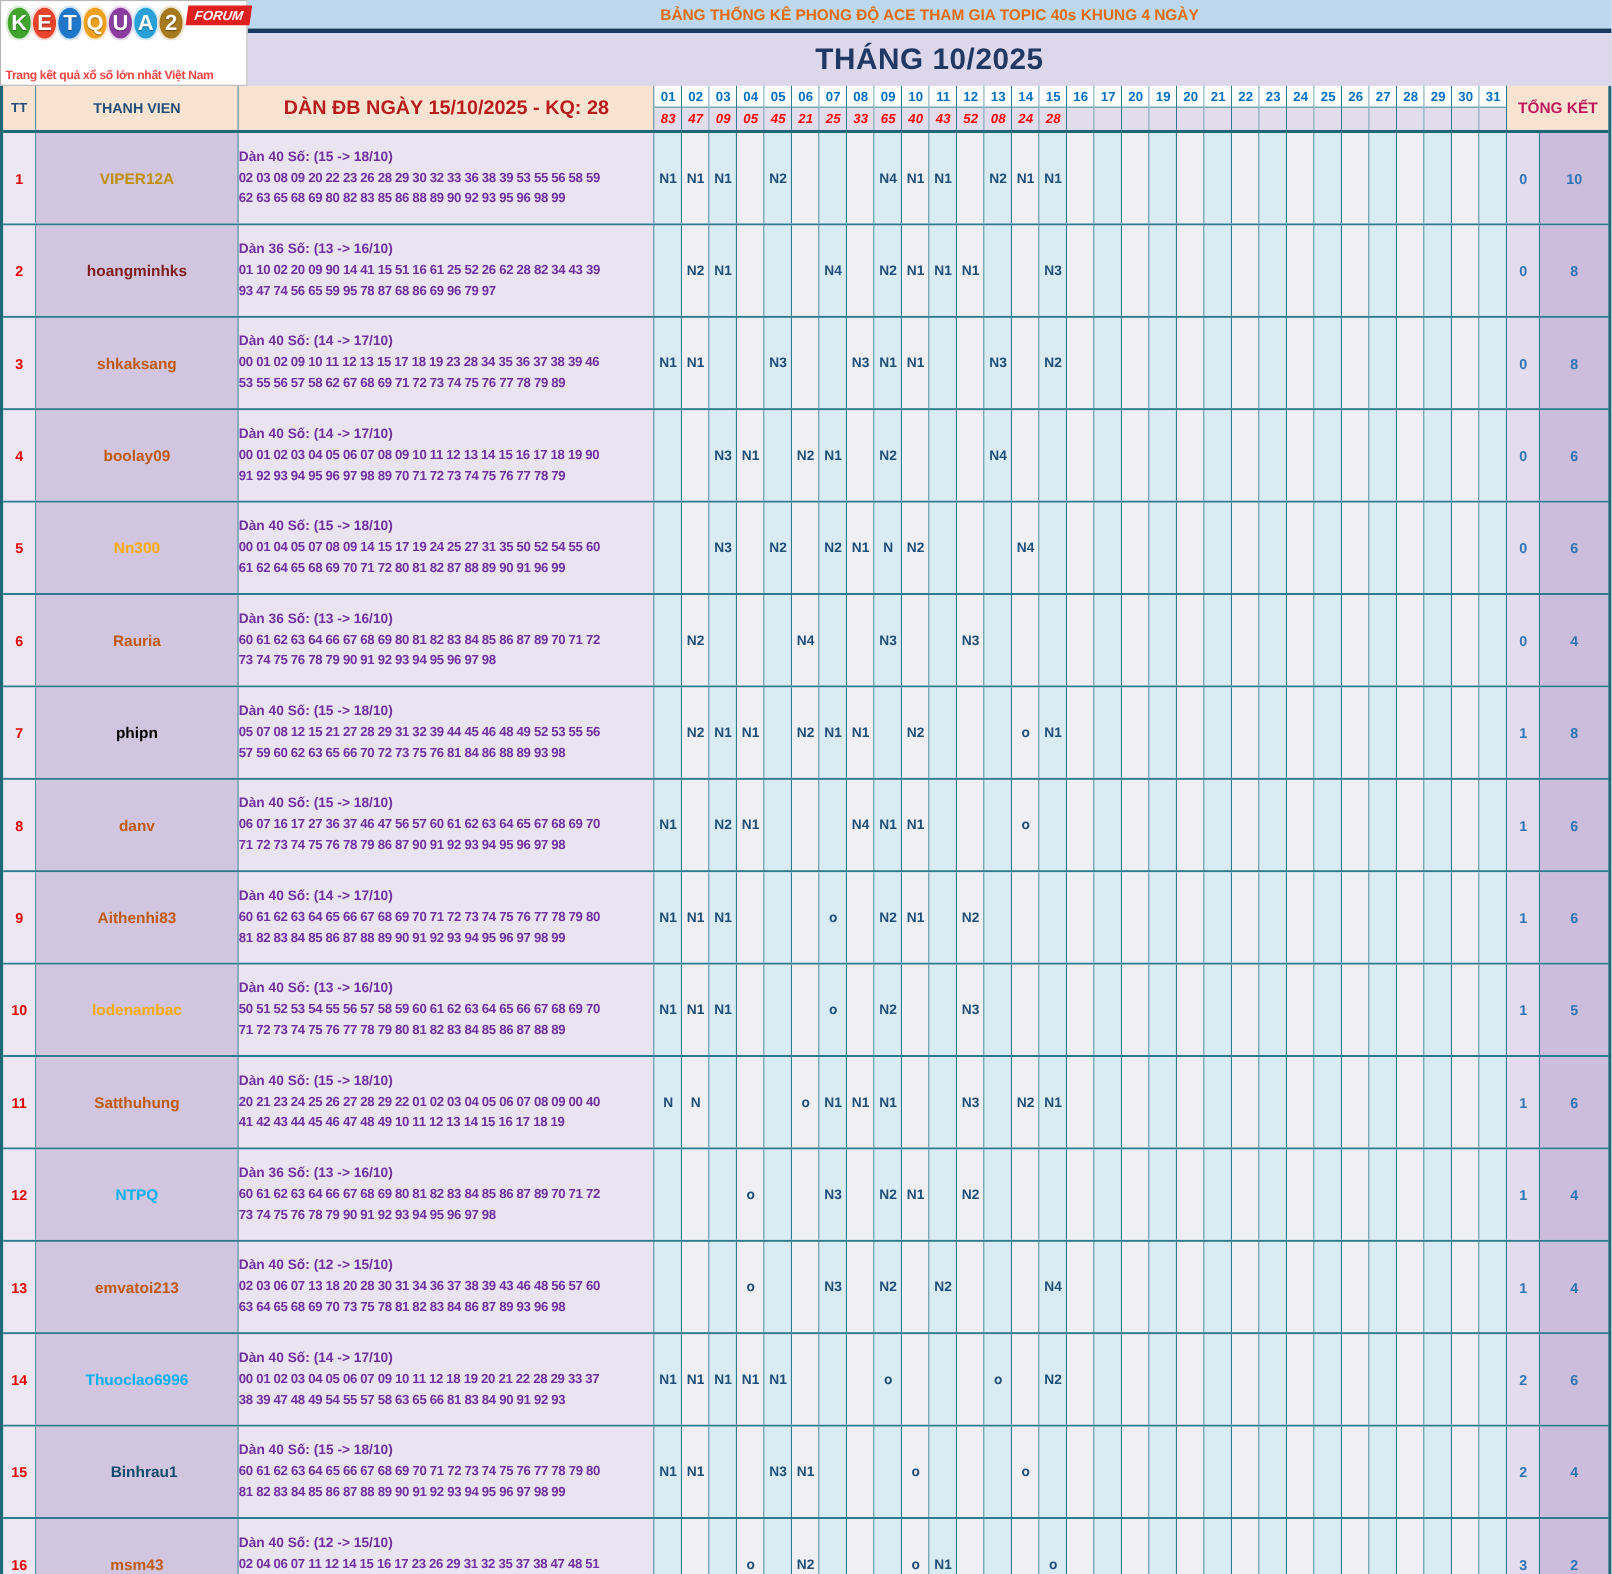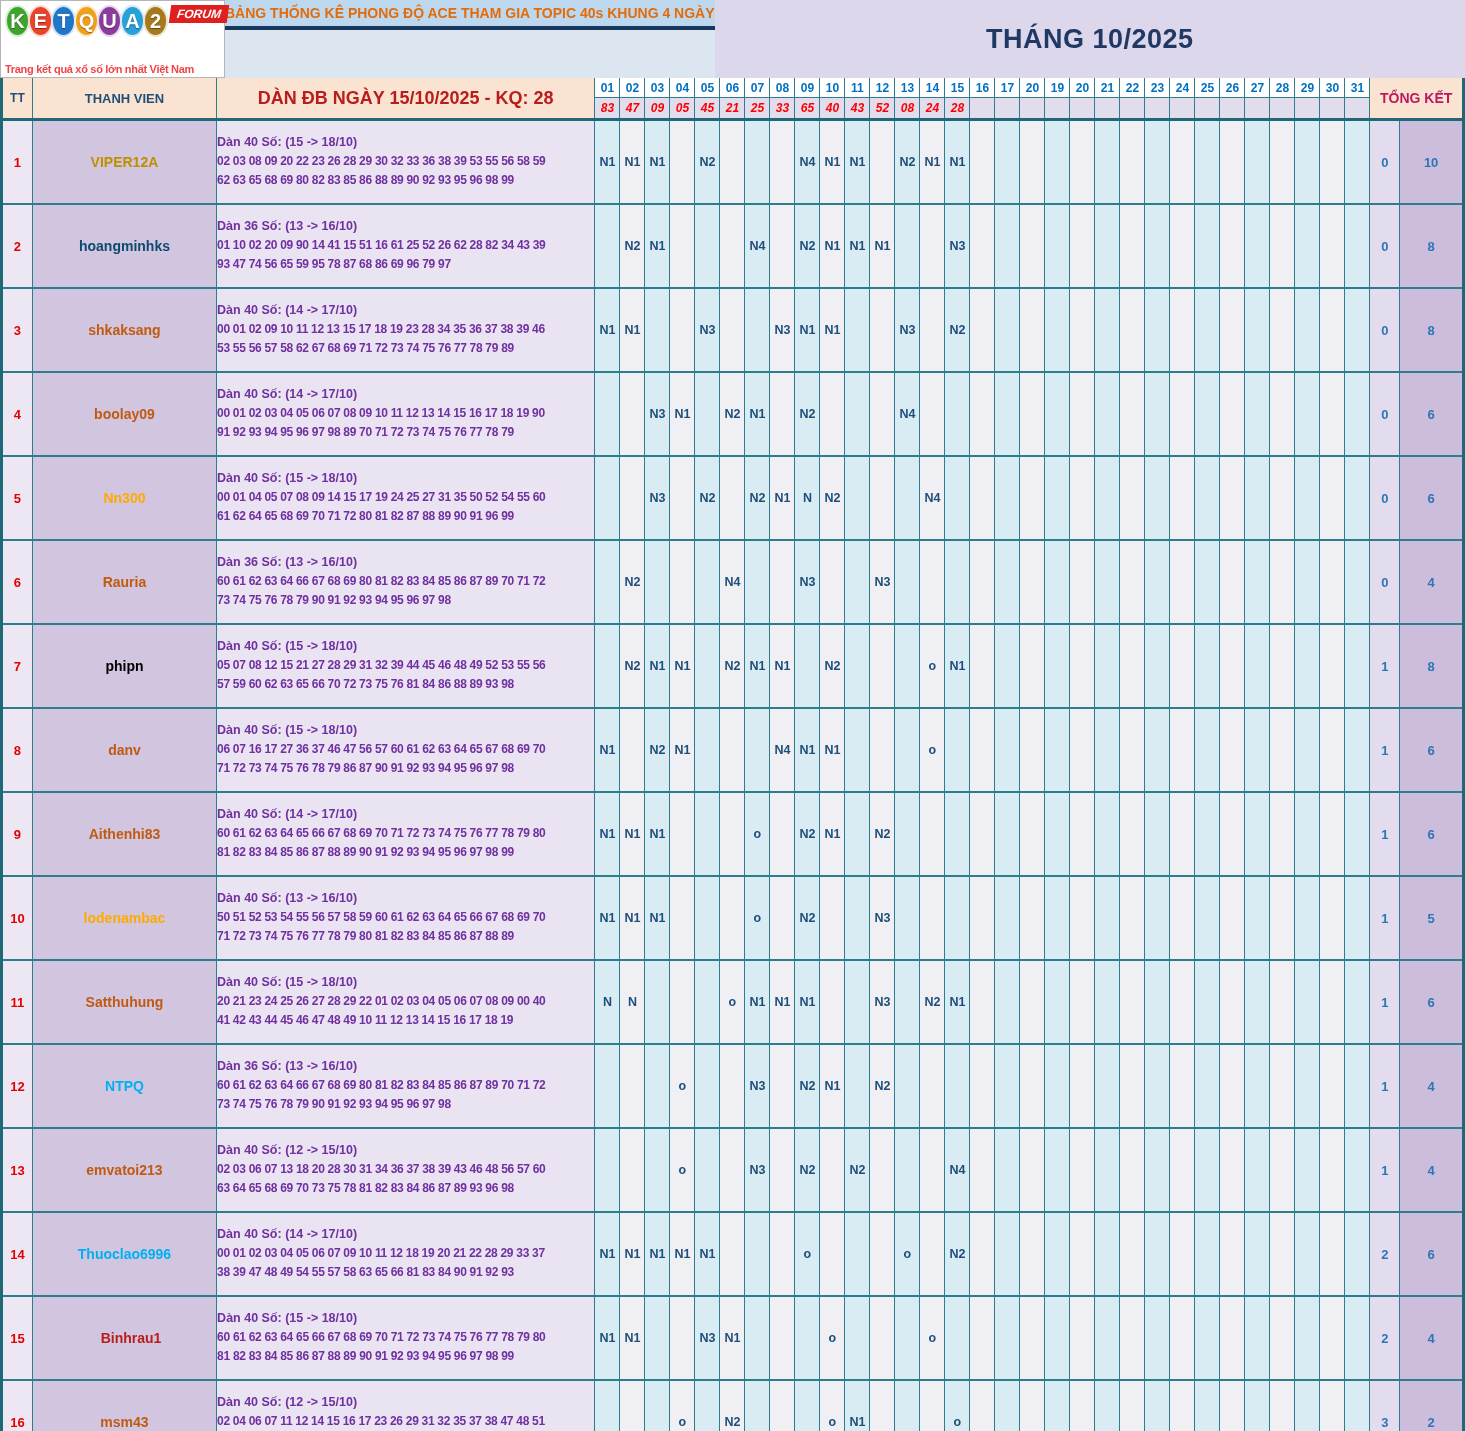--- a/index.html
+++ b/index.html
@@ -11,21 +11,21 @@
   .logo-box{width:225px;box-sizing:border-box;background:#ffffff;border:1px solid #b5b5b5;position:relative;
             display:flex;flex-direction:column;justify-content:space-between;padding:4px 4px 2px 4px;}
   .letters{display:inline-flex;align-items:center;}
   .bl{display:inline-flex;align-items:center;justify-content:center;width:25px;height:32px;border-radius:50%;
       color:#fff;font-size:20px;margin-right:-2px;border:2px solid rgba(255,255,255,.8);box-sizing:border-box;
       text-shadow:0 1px 1px rgba(0,0,0,.4);}
   .forum{background:#e01f1f;color:#fff;font-style:italic;font-size:12px;padding:2px 7px;transform:skewX(-8deg);
          margin-left:4px;white-space:nowrap;align-self:flex-start;}
   .logo-row{display:flex;align-items:center;}
   .tagline{color:#ef4444;font-size:11px;letter-spacing:-0.3px;white-space:nowrap;}
-  .top-right{flex:1;display:flex;flex-direction:row;border-radius:10px;}
+  .top-right{flex:1;display:flex;flex-direction:column;border-radius:10px;}
   .title1{height:26px;background:#bdd7ee;border-bottom:4px solid #17375e;color:#e36c09;font-size:14px;
           display:flex;align-items:center;justify-content:center;}
   .title2{flex:1;background:#dcd7ea;color:#203864;font-size:27px;display:flex;align-items:center;justify-content:center;
           letter-spacing:0.5px;}
 
   
   .tbl{border:3px solid #1e6878;border-top:none;box-sizing:border-box;background:#e9e3f2;}
   .cell{box-sizing:border-box;border-right:1px solid #2e7d8e;display:flex;align-items:center;justify-content:center;}
   .hdr{display:flex;height:40px;border-bottom:3px solid #1e6878;}
   .h-tt{width:30px;background:#fbe3d1;color:#1f4e79;font-size:12px;}
@@ -251,21 +251,21 @@
             <div class="cell c-day col-gray"></div>
             <div class="cell c-day col-blue"></div>
             <div class="cell c-day col-gray"></div>
             <div class="cell c-day col-blue"></div>
           </div>
           <div class="cell c-t1">0</div>
           <div class="cell c-t2">10</div>
         </div>
         <div class="row">
           <div class="cell c-tt">2</div>
-          <div class="cell c-name" style="color: #0c4a6e;">hoangminhks</div>
+          <div class="cell c-name" style="color: #7f1d1d;">hoangminhks</div>
           <div class="cell c-info">
             <div class="i-title">Dàn 36 Số: (13 -&gt; 16/10)</div>
             <div class="i-line">01 10 02 20 09 90 14 41 15 51 16 61 25 52 26 62 28 82 34 43 39</div>
             <div class="i-line">93 47 74 56 65 59 95 78 87 68 86 69 96 79 97</div>
           </div>
           <div class="day-cells">
             <div class="cell c-day col-blue"></div>
             <div class="cell c-day col-gray">N2</div>
             <div class="cell c-day col-blue">N1</div>
             <div class="cell c-day col-gray"></div>
@@ -823,21 +823,21 @@
             <div class="cell c-day col-gray"></div>
             <div class="cell c-day col-blue"></div>
             <div class="cell c-day col-gray"></div>
             <div class="cell c-day col-blue"></div>
           </div>
           <div class="cell c-t1">2</div>
           <div class="cell c-t2">6</div>
         </div>
         <div class="row">
           <div class="cell c-tt">15</div>
-          <div class="cell c-name" style="color: #b91c1c; padding-left: 13px;">Binhrau1</div>
+          <div class="cell c-name" style="color: #0c4a6e; padding-left: 13px;">Binhrau1</div>
           <div class="cell c-info">
             <div class="i-title">Dàn 40 Số: (15 -&gt; 18/10)</div>
             <div class="i-line">60 61 62 63 64 65 66 67 68 69 70 71 72 73 74 75 76 77 78 79 80</div>
             <div class="i-line">81 82 83 84 85 86 87 88 89 90 91 92 93 94 95 96 97 98 99</div>
           </div>
           <div class="day-cells">
             <div class="cell c-day col-blue">N1</div>
             <div class="cell c-day col-gray">N1</div>
             <div class="cell c-day col-blue"></div>
             <div class="cell c-day col-gray"></div>

